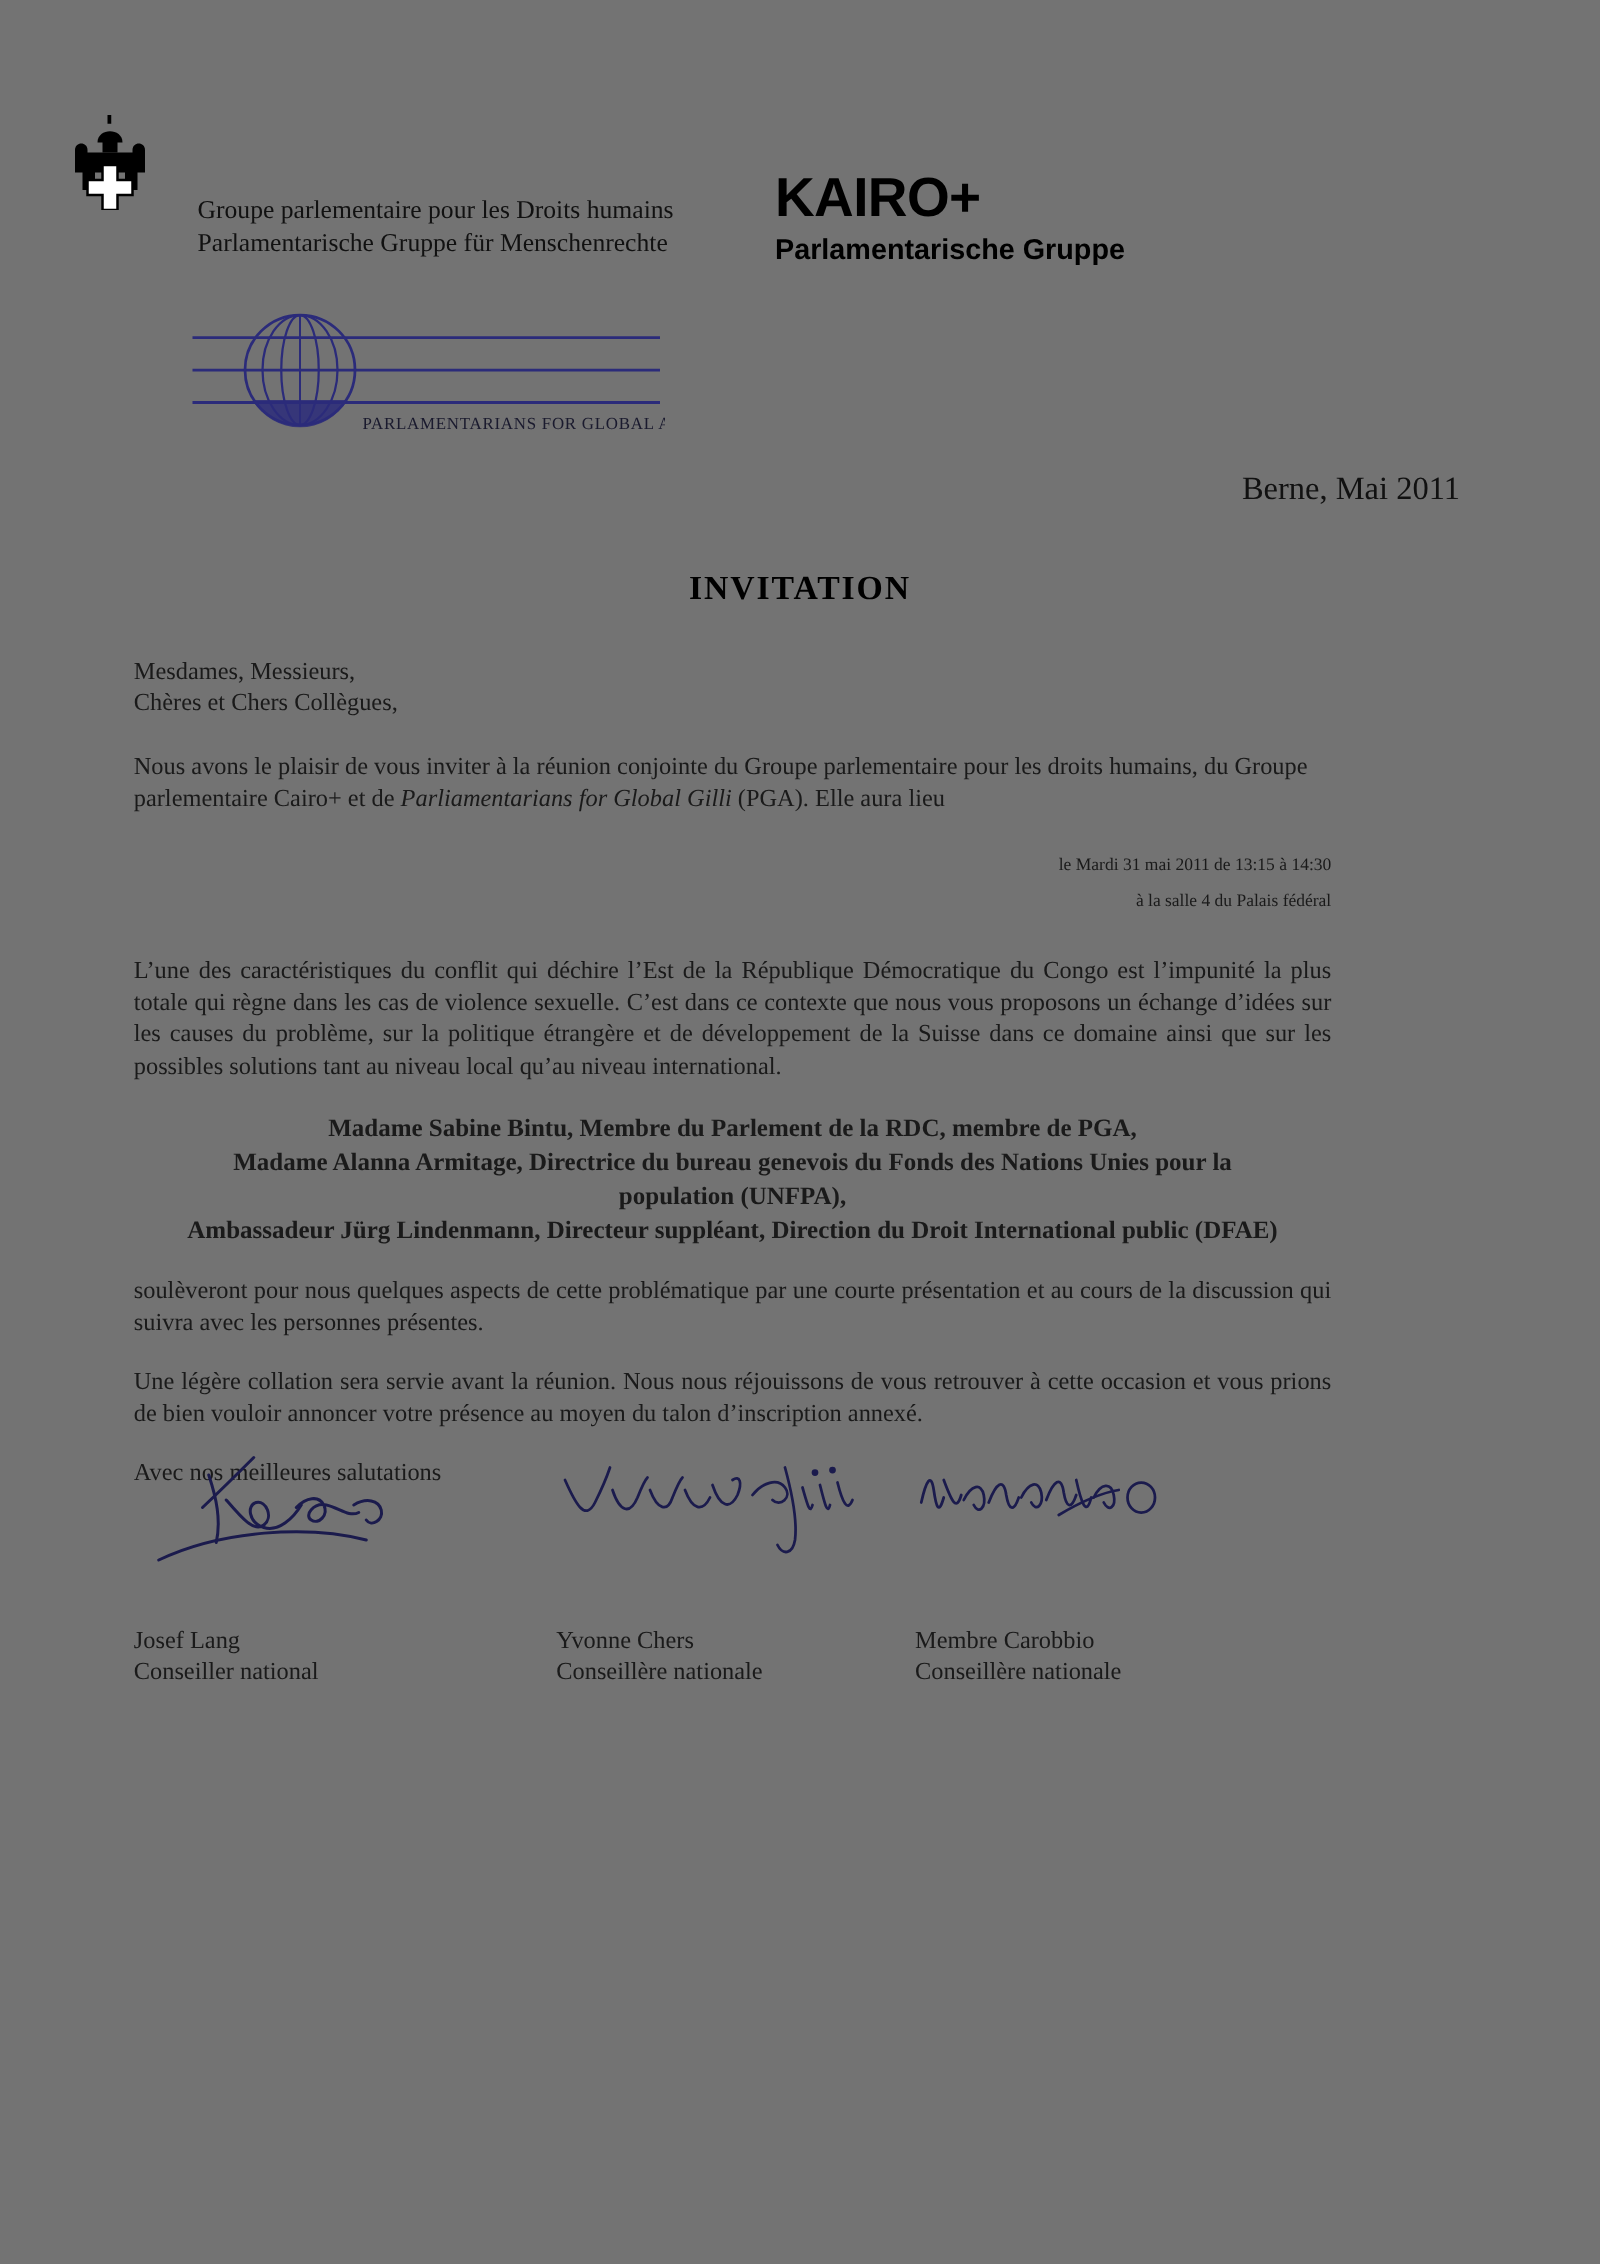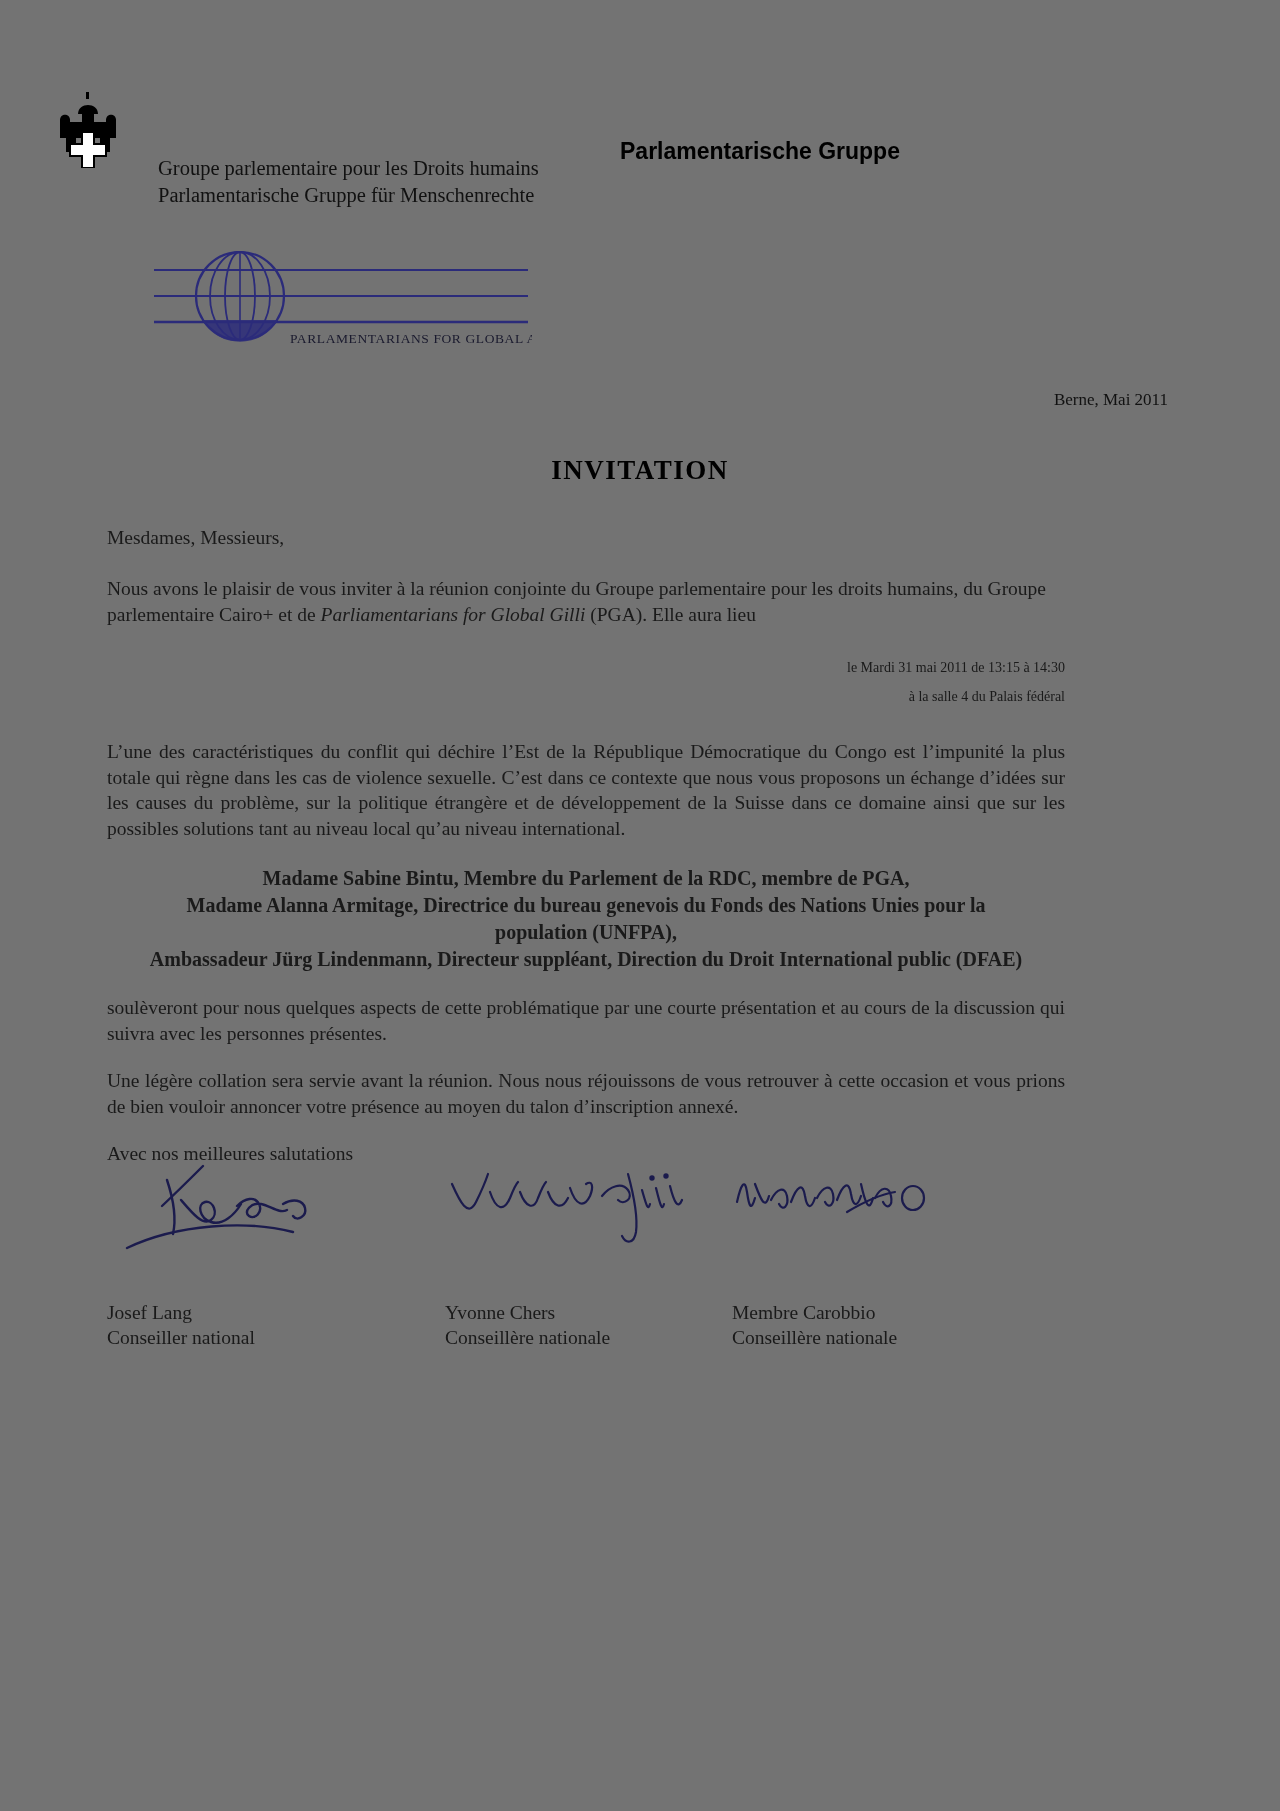--- a/index.html
+++ b/index.html
@@ -73,22 +73,22 @@
     left: 150px;
     top: 248px;
     width: 382px;
     height: 102px;
   }
 
   
   .dateline {
     position: absolute;
     right: 112px;
-    top: 390px;
-    font-size: 17px;
+    top: 376px;
+    font-size: 26px;
     color: #111;
     white-space: nowrap;
   }
 
   
   .doc-title {
     position: absolute;
     left: 0;
     top: 455px;
     width: 1280px;
@@ -195,20 +195,21 @@
         <path d="M30 44 L42 44 L42 56 L54 56 L54 68 L42 68 L42 80 L30 80 L30 68 L18 68 L18 56 L30 56 Z" fill="#ffffff" stroke="#000" stroke-width="2"></path>
       </svg>
     </div>
 
     <div class="org-names">
       <div>Groupe parlementaire pour les Droits humains</div>
       <div>Parlamentarische Gruppe für Menschenrechte</div>
     </div>
 
     <div class="kairo-block">
+      <div class="kairo-title">KAIRO+</div>
       <div class="kairo-sub">Parlamentarische Gruppe</div>
     </div>
   </div>
 
   <div class="pga-logo">
     <svg width="382" height="102" viewBox="0 0 382 102" xmlns="http://www.w3.org/2000/svg">
       <g stroke="#2b2b7a" fill="none">
 
         <line x1="4" y1="22" x2="378" y2="22" stroke-width="2.2"></line>
         <line x1="4" y1="48" x2="378" y2="48" stroke-width="2.2"></line>
@@ -227,20 +228,21 @@
   </div>
 
   <div class="dateline">Berne, Mai 2011</div>
 
   <div class="doc-title">INVITATION</div>
 
   <div class="body-area">
 
     <div class="salutation">
       <div>Mesdames, Messieurs,</div>
+      <div>Chères et Chers Collègues,</div>
     </div>
 
     <div class="para nojustify"><span>Nous avons le plaisir de vous inviter à la réunion conjointe du Groupe parlementaire pour les droits humains, du Groupe parlementaire Cairo+ et de </span><span class="ital">Parliamentarians for Global Gilli</span><span> (PGA). Elle aura lieu</span></div>
 
     <div class="centered-bold">
       <div>le Mardi 31 mai 2011 de 13:15 à 14:30</div>
       <div>à la salle 4 du Palais fédéral</div>
     </div>
 
     <div class="para">L’une des caractéristiques du conflit qui déchire l’Est de la République Démocratique du Congo  est l’impunité la plus totale qui règne dans les cas de violence sexuelle. C’est dans ce contexte que nous vous proposons un échange d’idées sur les causes du problème, sur la politique étrangère et de développement de la Suisse dans ce domaine ainsi que sur les possibles solutions tant au niveau local qu’au niveau international.</div>

